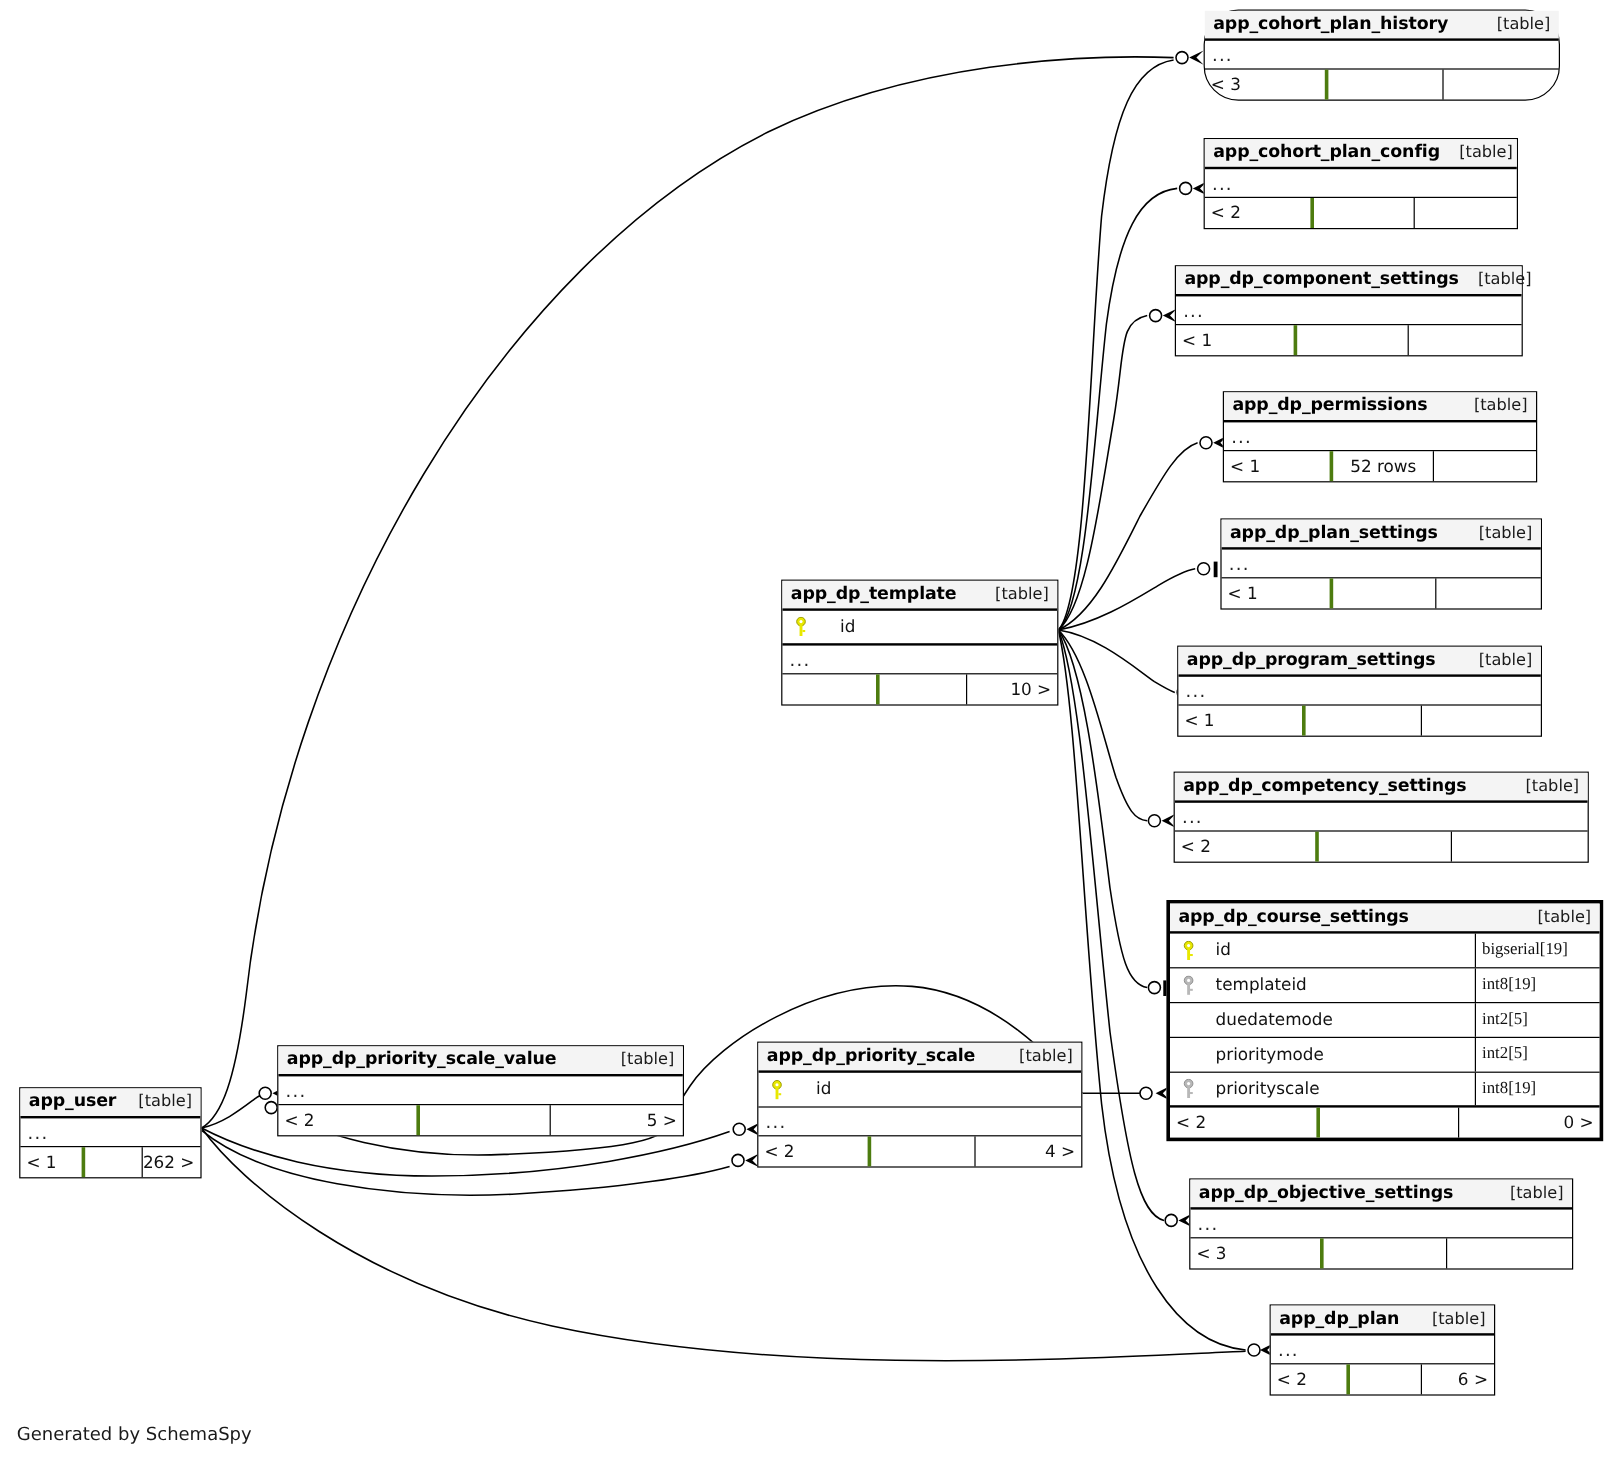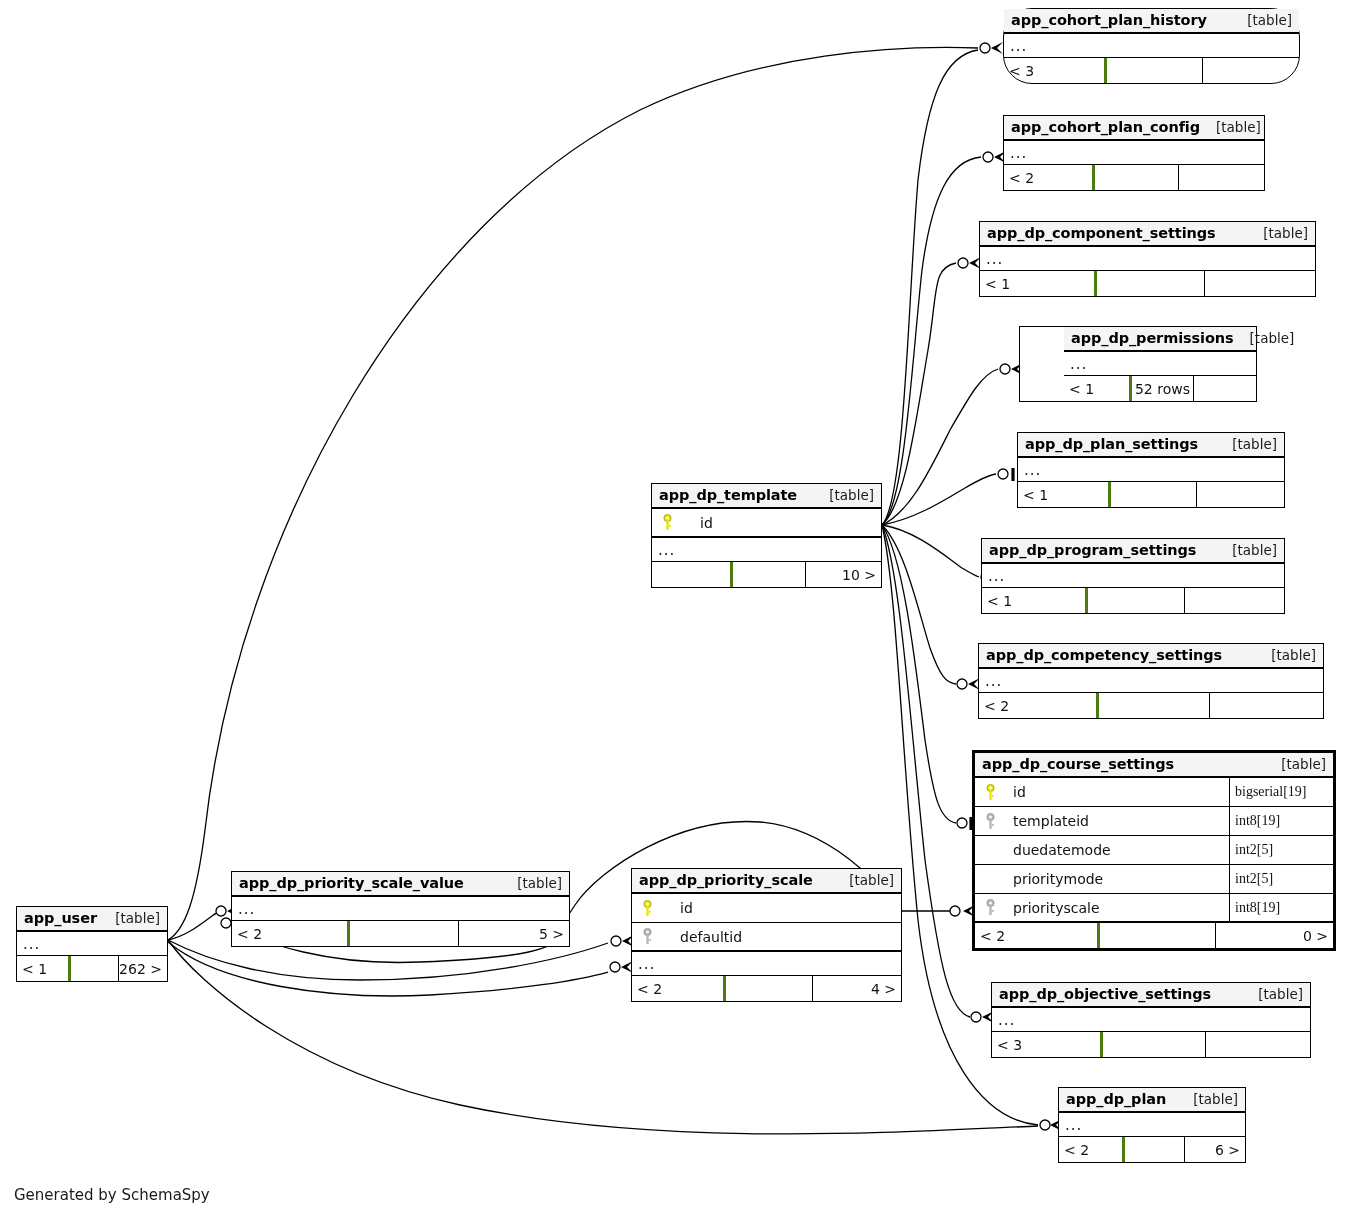--- a/index.html
+++ b/index.html
@@ -240,34 +240,34 @@
       <span class="tbl-tag">[table]</span>
     </div>
     <div class="ellipsis-row">...</div>
     <div class="foot-row">
       <div class="foot-cell c1">&lt; 2</div>
       <div class="foot-cell c2"></div>
       <div class="foot-cell c3"></div>
     </div>
   </div>
 
-  <div class="tbl" style="left:979px; top:221px; width:337px;">
+  <div class="tbl" style="left:979px; top:221px; width:290px;">
     <div class="tbl-head">
       <span class="tbl-name">app_dp_component_settings</span>
       <span class="tbl-tag">[table]</span>
     </div>
     <div class="ellipsis-row">...</div>
     <div class="foot-row">
       <div class="foot-cell c1">&lt; 1</div>
       <div class="foot-cell c2"></div>
       <div class="foot-cell c3"></div>
     </div>
   </div>
 
-  <div class="tbl" style="left:1019px; top:326px; width:238px;padding-left:44px;">
+  <div class="tbl" style="left:1019px; top:326px; width:262px;">
     <div class="tbl-head">
       <span class="tbl-name">app_dp_permissions</span>
       <span class="tbl-tag">[table]</span>
     </div>
     <div class="ellipsis-row">...</div>
     <div class="foot-row">
       <div class="foot-cell c1">&lt; 1</div>
       <div class="foot-cell c2">52 rows</div>
       <div class="foot-cell c3"></div>
     </div>
@@ -435,31 +435,20 @@
       <span class="col-keycell">
         <svg class="keyicon" width="11" height="17" viewBox="0 0 11 17">
             <circle cx="5.5" cy="4" r="3.6" fill="#e8e800" stroke="#9a9a00" stroke-width="0.8"></circle>
             <circle cx="5.5" cy="4" r="1.3" fill="#ffffff"></circle>
             <rect x="4.3" y="6.5" width="2.4" height="9.5" fill="#e8e800"></rect>
             <rect x="6.7" y="11" width="2.3" height="1.7" fill="#e8e800"></rect>
           </svg>
       </span>
       <span class="col-name" style="padding-left:18px;">id</span>
     </div>
-    <div class="col-row" style="border-bottom:2px solid #000;">
-      <span class="col-keycell">
-        <svg class="keyicon" width="11" height="17" viewBox="0 0 11 17">
-            <circle cx="5.5" cy="4" r="3.6" fill="#b8b8b8" stroke="#8d8d8d" stroke-width="0.8"></circle>
-            <circle cx="5.5" cy="4" r="1.3" fill="#ffffff"></circle>
-            <rect x="4.3" y="6.5" width="2.4" height="9.5" fill="#b8b8b8"></rect>
-            <rect x="6.7" y="11" width="2.3" height="1.7" fill="#b8b8b8"></rect>
-          </svg>
-      </span>
-      <span class="col-name" style="padding-left:18px;">defaultid</span>
-    </div>
     <div class="ellipsis-row">...</div>
     <div class="foot-row">
       <div class="foot-cell c1">&lt; 2</div>
       <div class="foot-cell c2"></div>
       <div class="foot-cell c3">4 &gt;</div>
     </div>
   </div>
 
   <div class="tbl" style="left:231px; top:871px; width:339px;">
     <div class="tbl-head">

